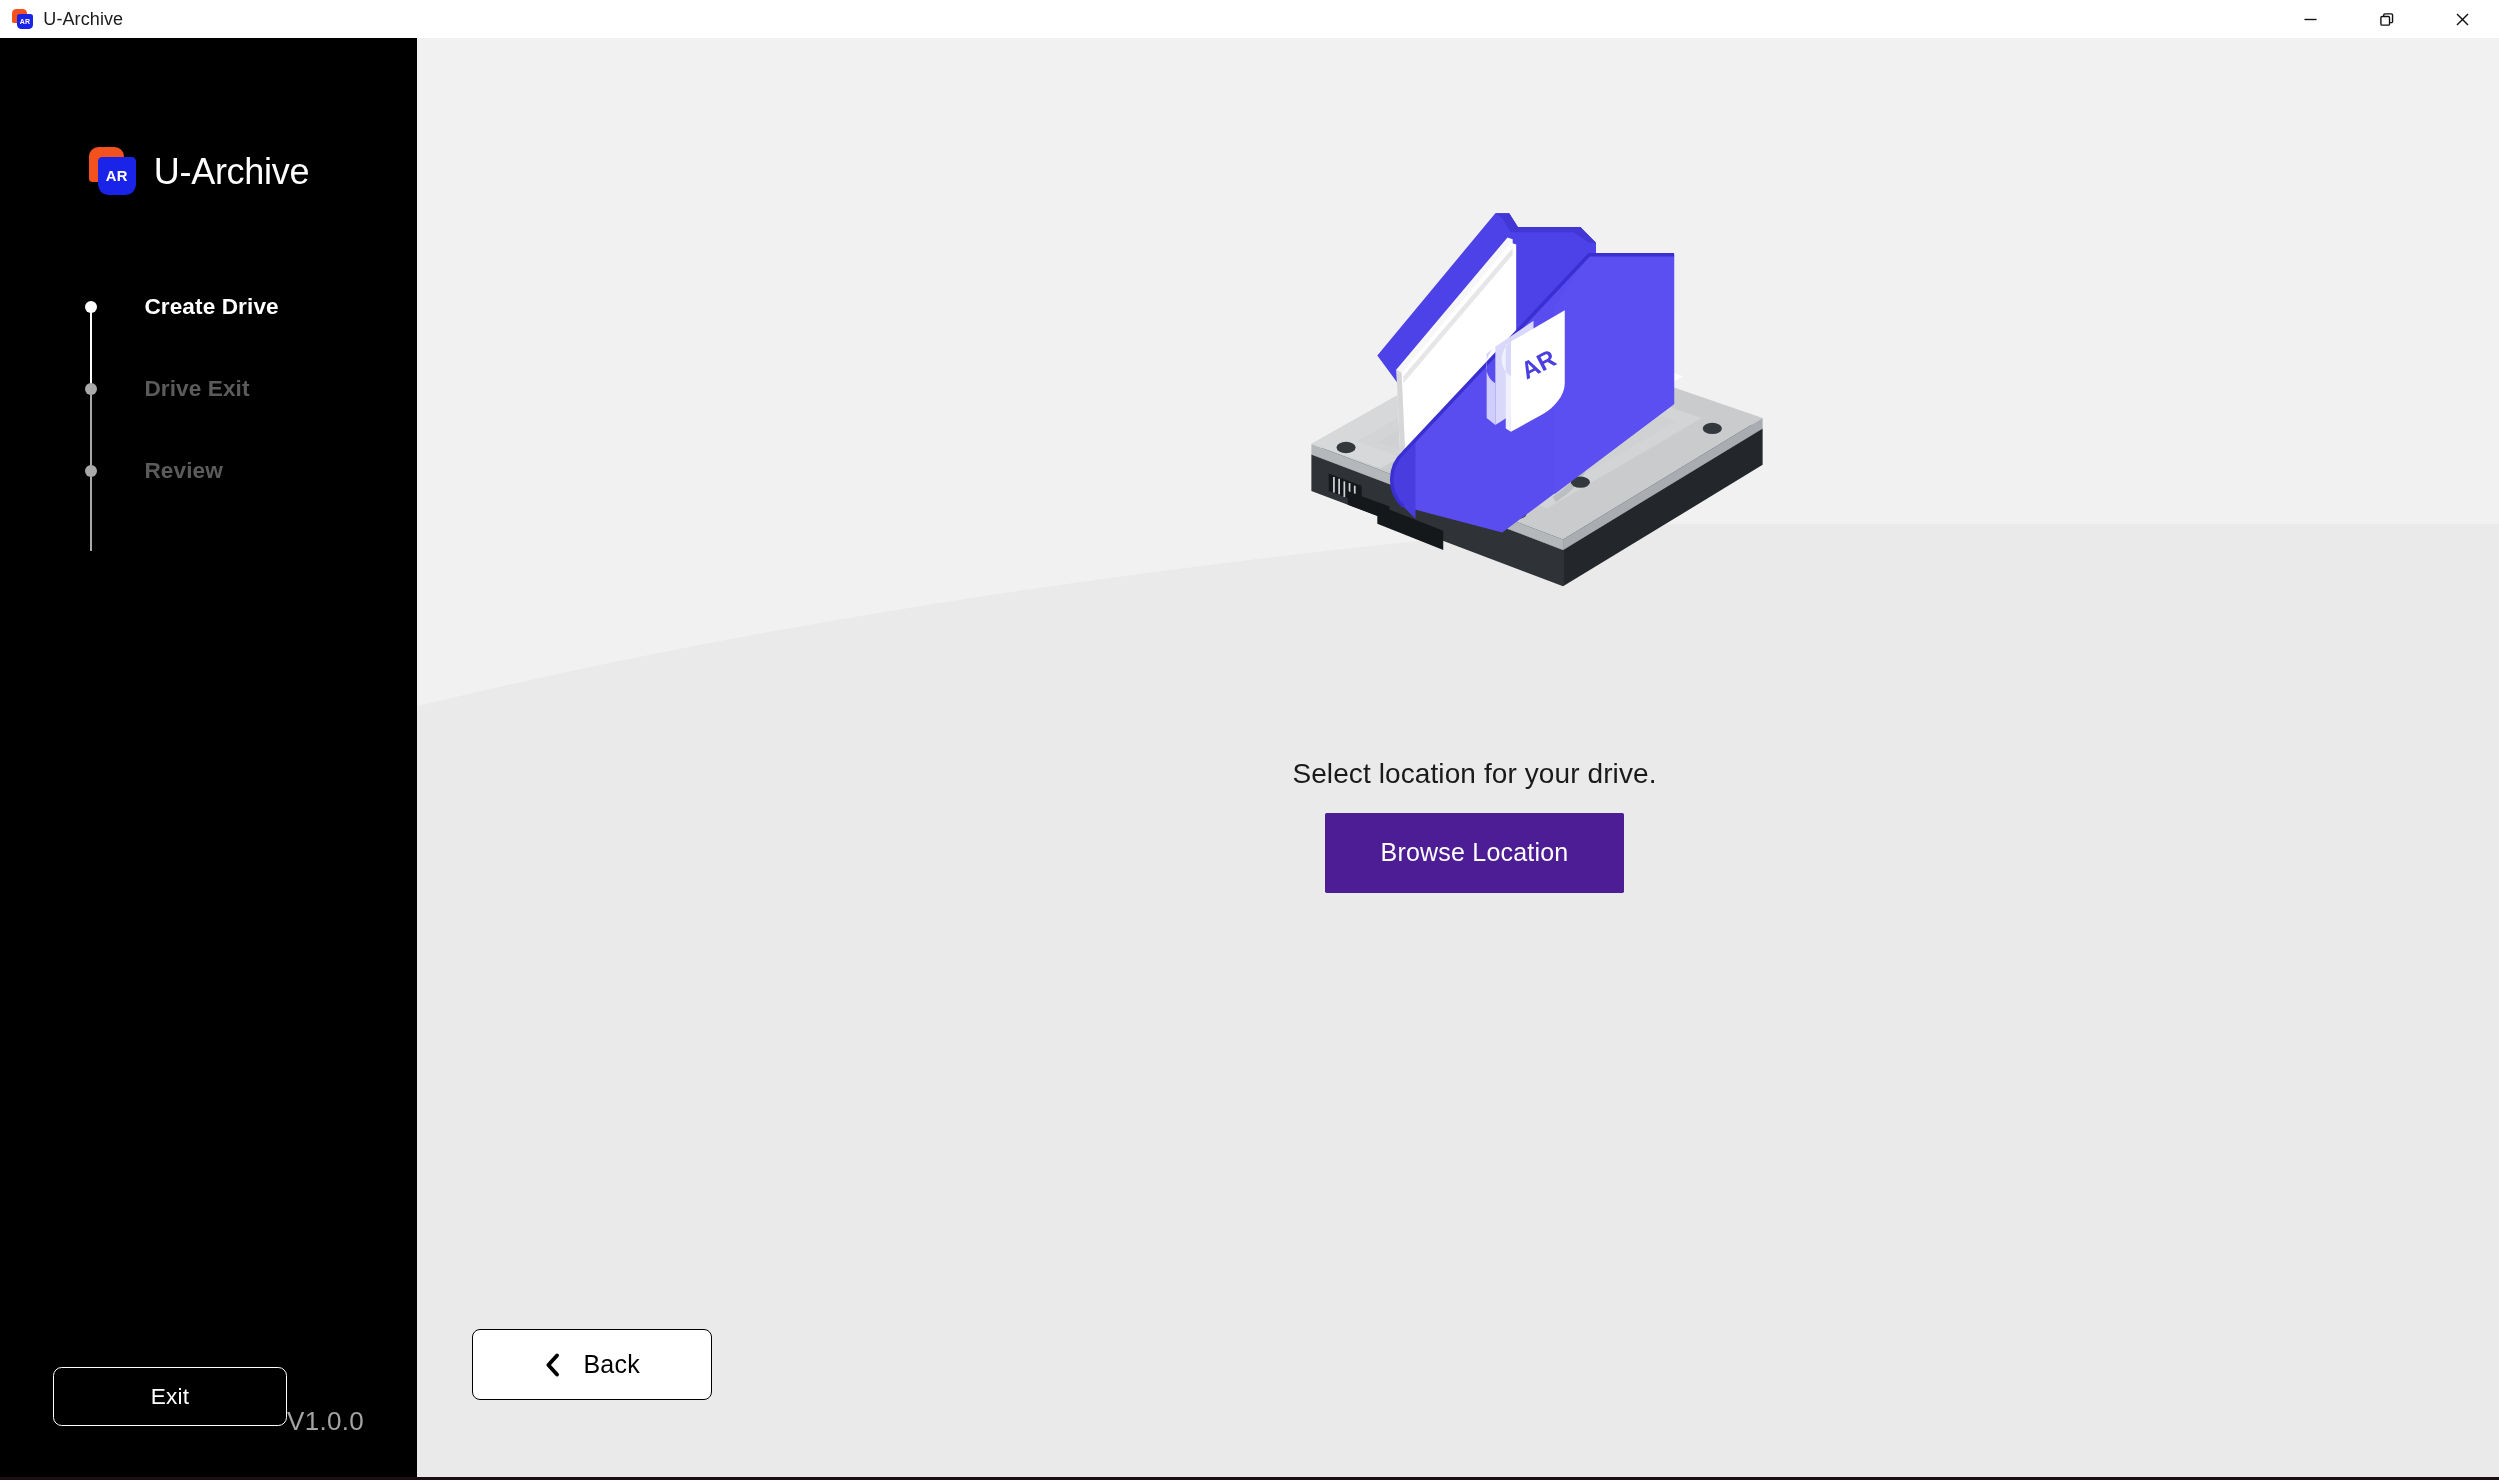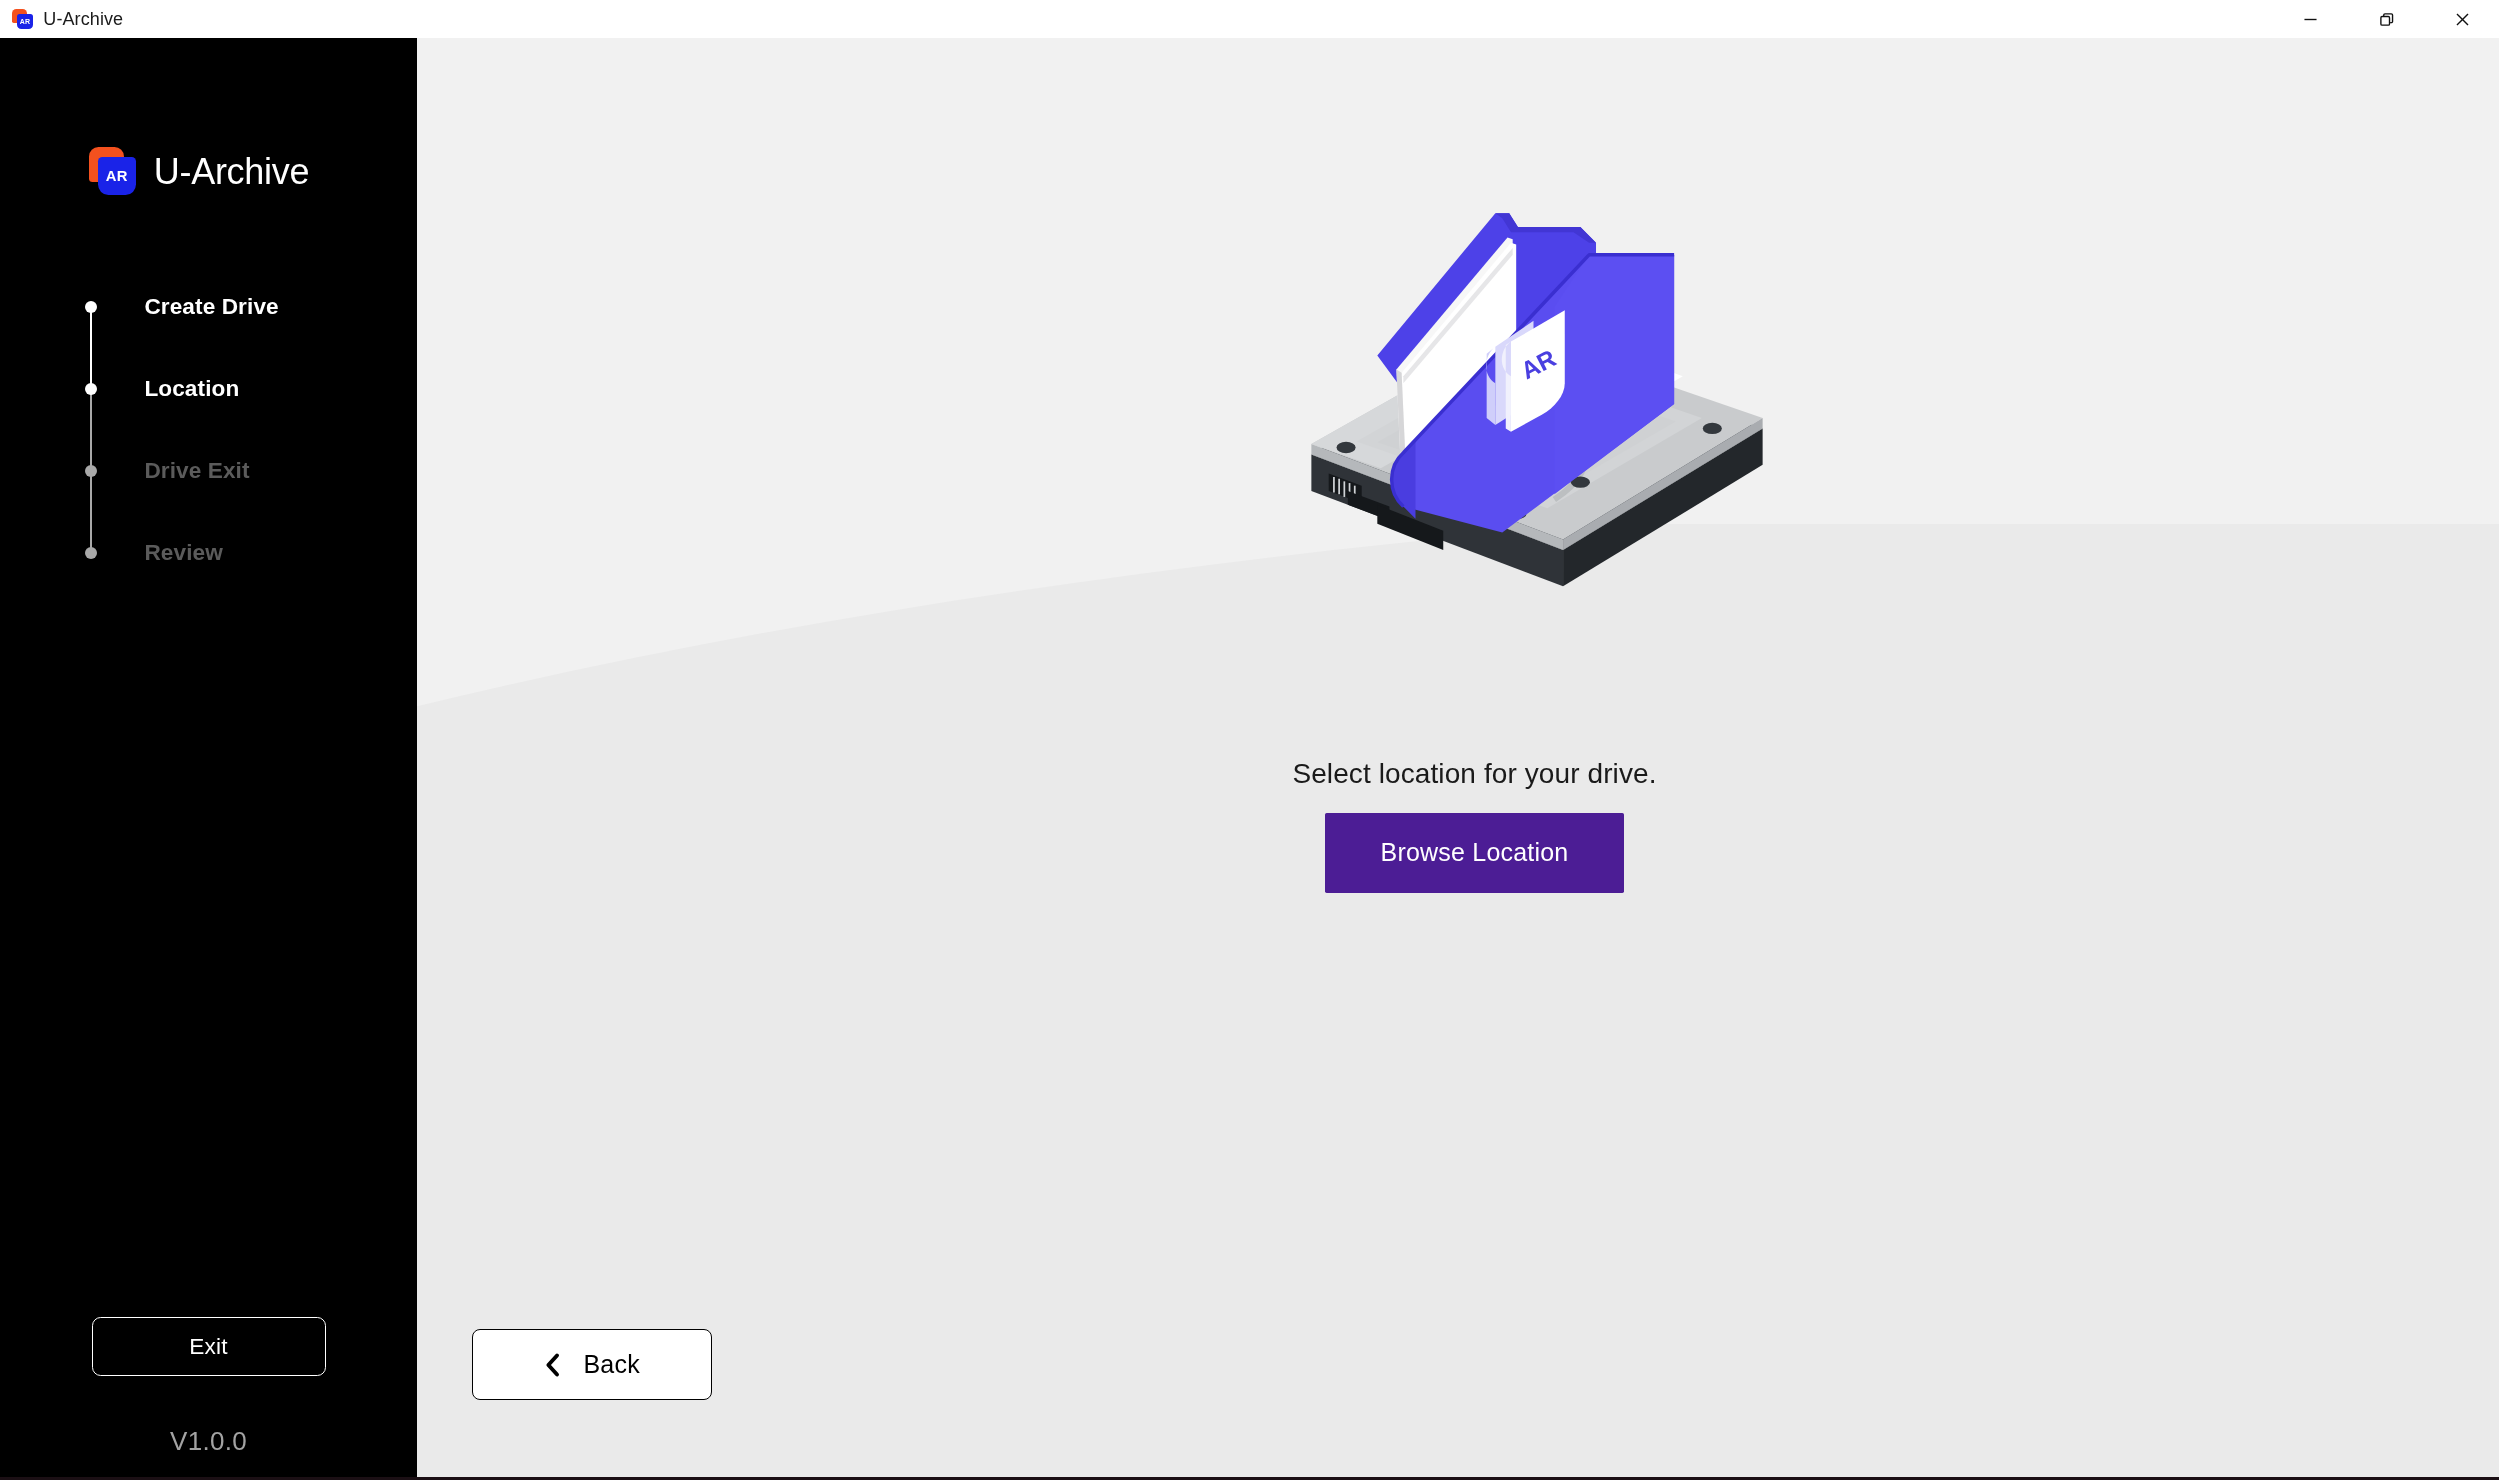--- a/index.html
+++ b/index.html
@@ -205,23 +205,23 @@
     color: #5b5b5b;
     white-space: nowrap;
     line-height: 31px;
   }
   .step.is-done .step-label,
   .step.is-active .step-label { color: #ffffff; }
 
   
   .sidebar-footer {
     margin-top: auto;
-    padding: 0 0 20px 0;
-    display: flex;
-    flex-direction: column;
+    padding: 0 0 40px 0;
+    display: flex;
+    flex-direction: row;
     align-items: center;
     justify-content: center;
   }
   .exit-btn {
     width: 234px;
     height: 59px;
     background: transparent;
     border: 1.7px solid #ffffff;
     border-radius: 8.7px;
     color: #ffffff;
@@ -370,24 +370,20 @@
       </div>
 
       <div class="steps">
         <div class="step-line"></div>
 
         <div class="step is-done">
           <span class="step-dot"></span>
           <span class="step-label">Create Drive</span>
         </div>
 
-        <div class="step is-active">
-          <span class="step-dot"></span>
-          <span class="step-label">Location</span>
-        </div>
 
         <div class="step">
           <span class="step-dot"></span>
           <span class="step-label">Drive Exit</span>
         </div>
 
         <div class="step">
           <span class="step-dot"></span>
           <span class="step-label">Review</span>
         </div>

